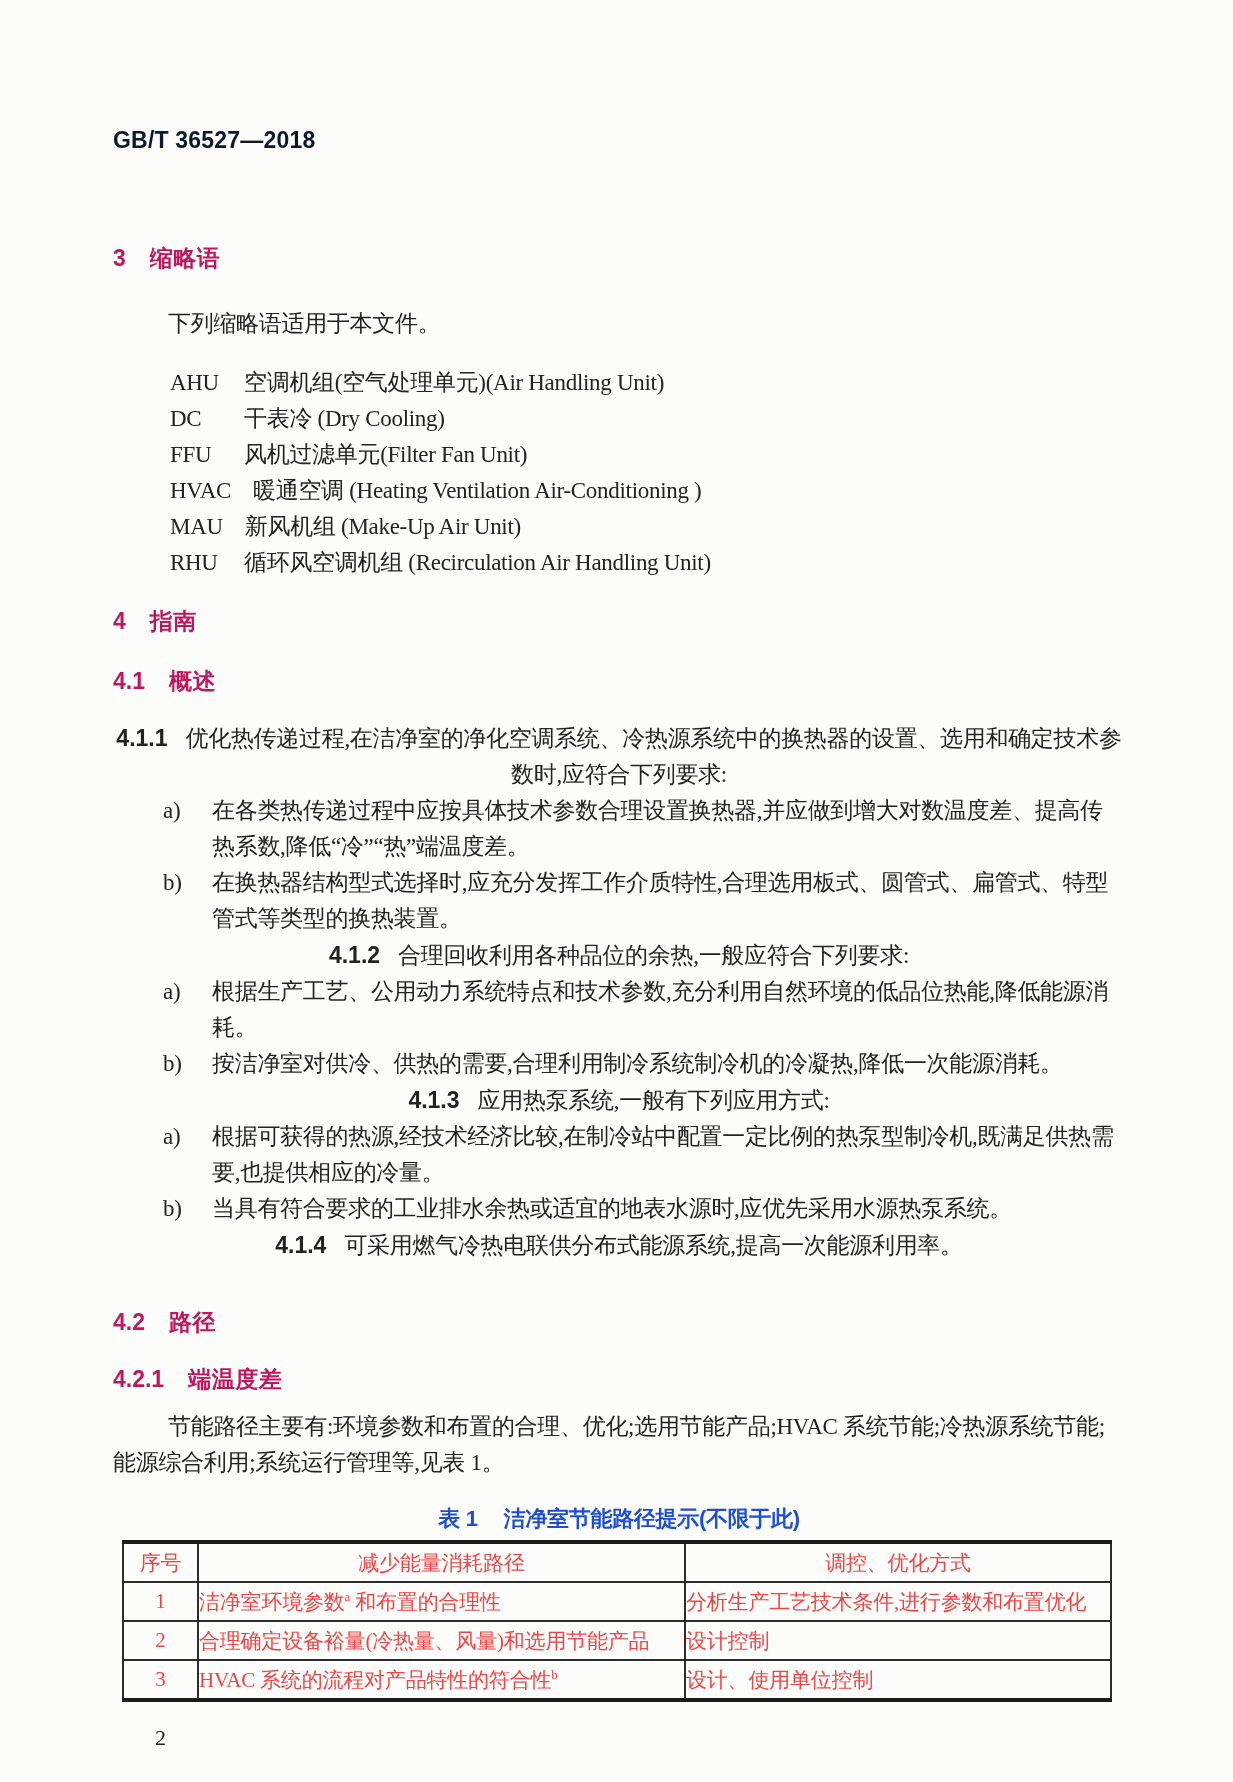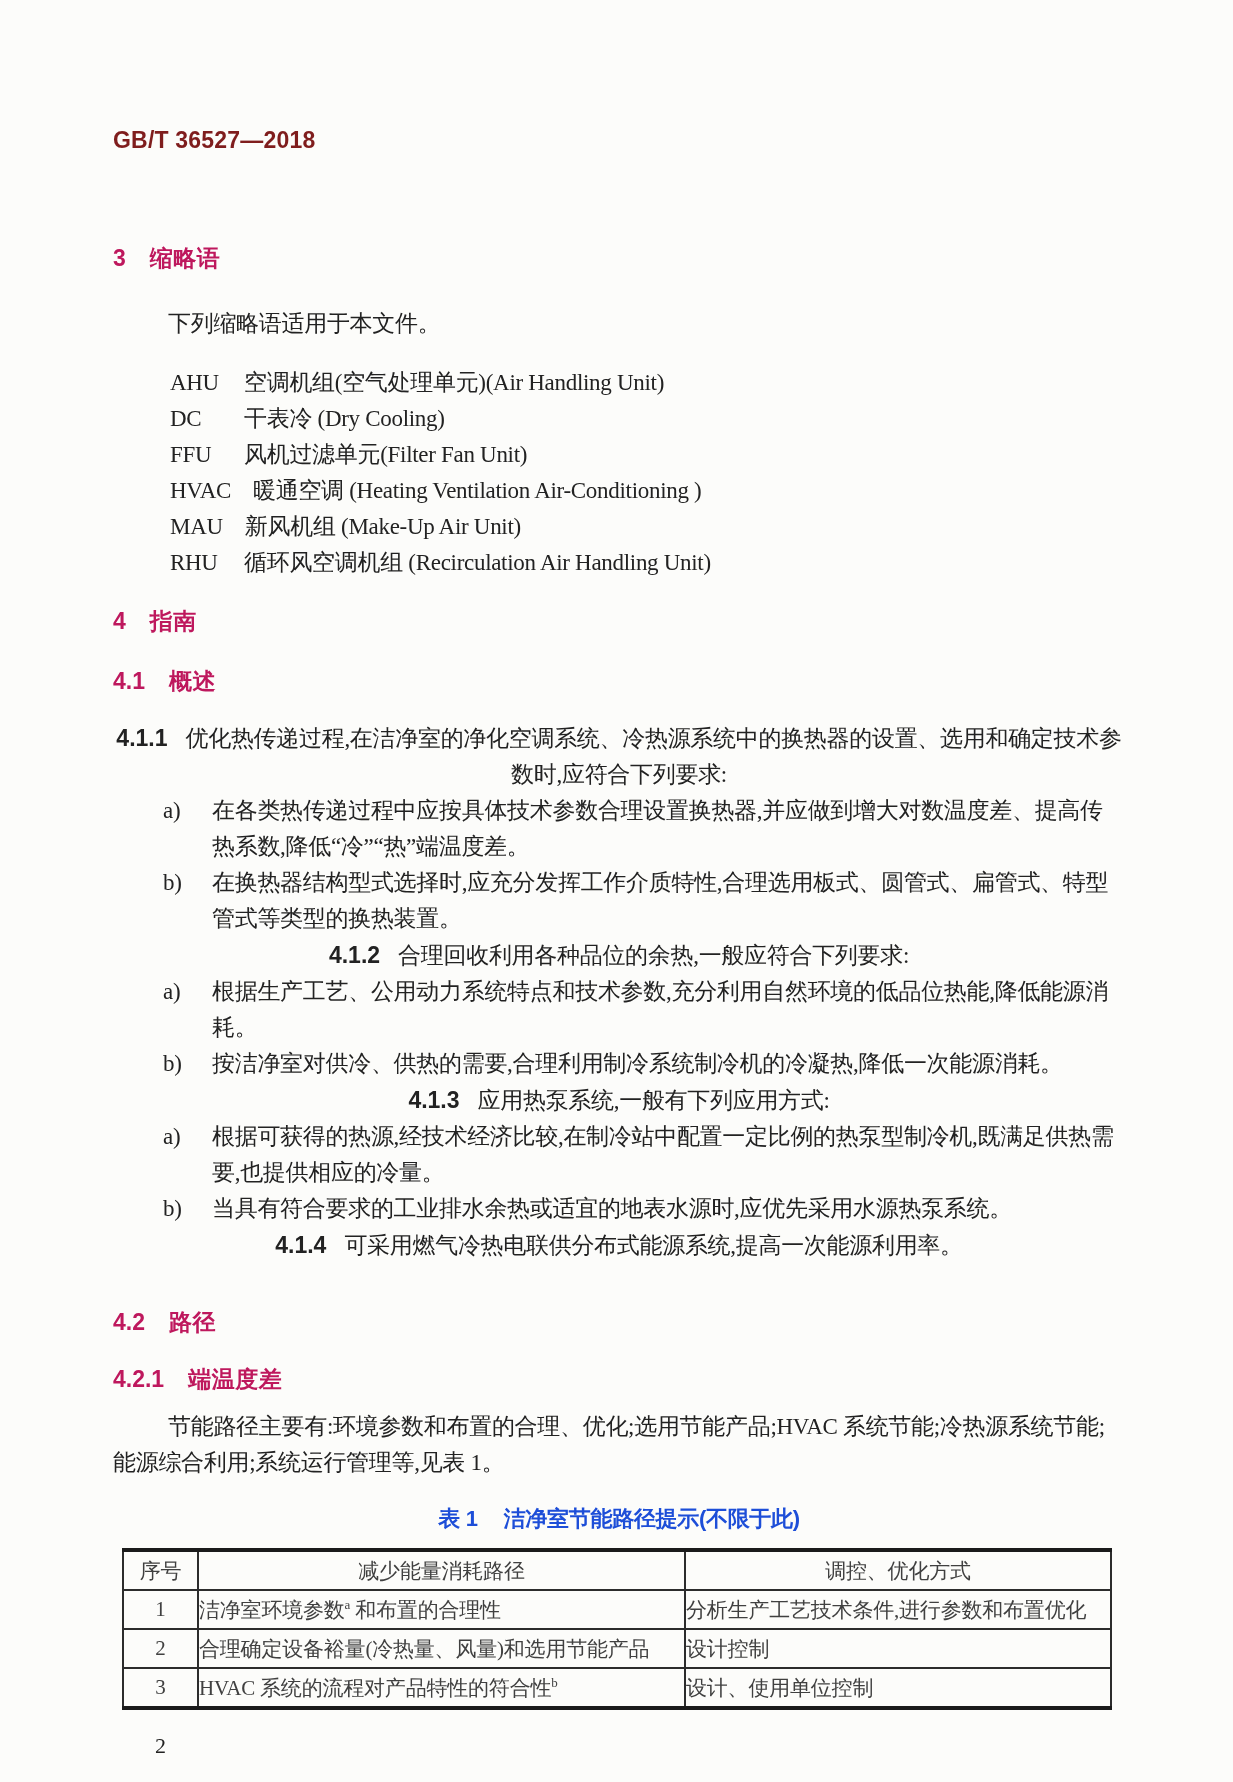--- a/index.html
+++ b/index.html
@@ -16,21 +16,21 @@
   }
   .content { position: absolute; left: 113px; top: 0; width: 1012px; }
 
   .doc-code {
     margin-top: 126px;
     font-family: "Liberation Sans", "DejaVu Sans", sans-serif;
     font-weight: bold;
     font-size: 23px;
     line-height: 28px;
     letter-spacing: 0.2px;
-    color: #7f1d1d;
+    color: #0f172a;
   }
 
   .sec-heading {
     font-family: "Liberation Sans", "DejaVu Sans", sans-serif;
     font-weight: bold;
     font-size: 23px;
     line-height: 30px;
     color: #be185d;
     letter-spacing: 0.5px;
   }
@@ -67,28 +67,28 @@
     text-align: center;
     font-family: "Liberation Sans", "DejaVu Sans", sans-serif;
     font-weight: bold;
     font-size: 22px;
     line-height: 30px;
     color: #1d4ed8;
   }
   .tcaption .tcap-label { margin-right: 26px; }
 
   table.gb-table {
-    margin-top: 14px;
+    margin-top: 6px;
     margin-left: 9px;
     width: 988px;
     border-collapse: collapse;
     table-layout: fixed;
     font-size: 21px;
     letter-spacing: -0.2px;
-    color: #404040;
+    color: #ef4444;
   }
   .gb-table th, .gb-table td {
     border: 2px solid #2c2c2c;
     height: 37px;
     padding: 0;
     font-weight: normal;
     vertical-align: middle;
   }
   .gb-table thead th { border-top: 4px solid #1b1b1b; text-align: center; }
   .gb-table tbody tr:last-child td { border-bottom: 4px solid #1b1b1b; }

